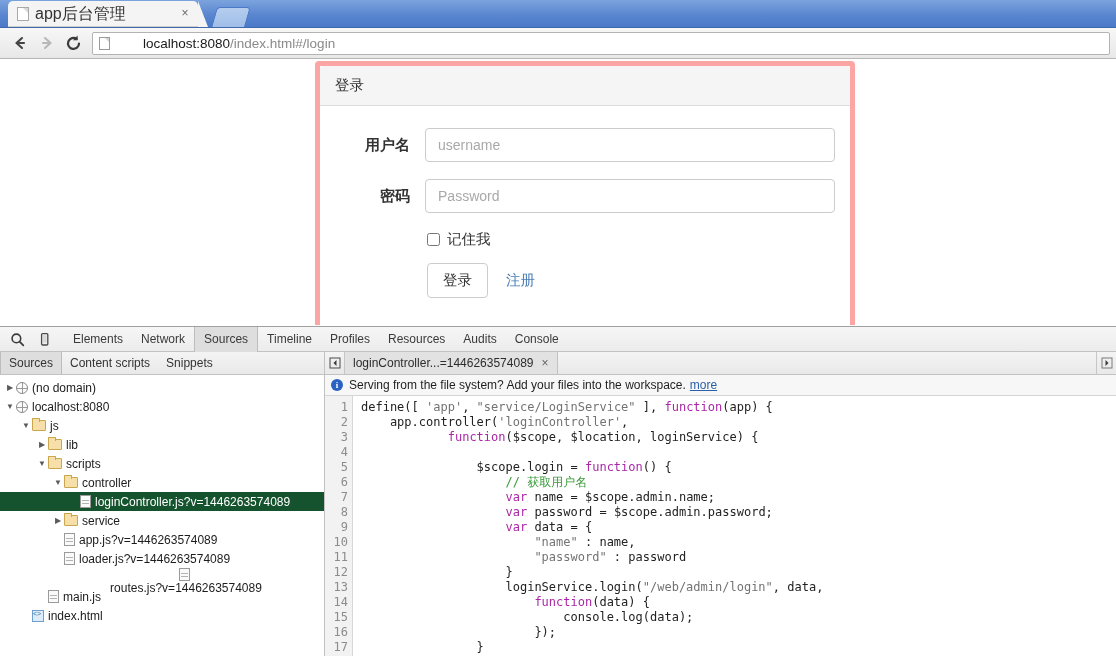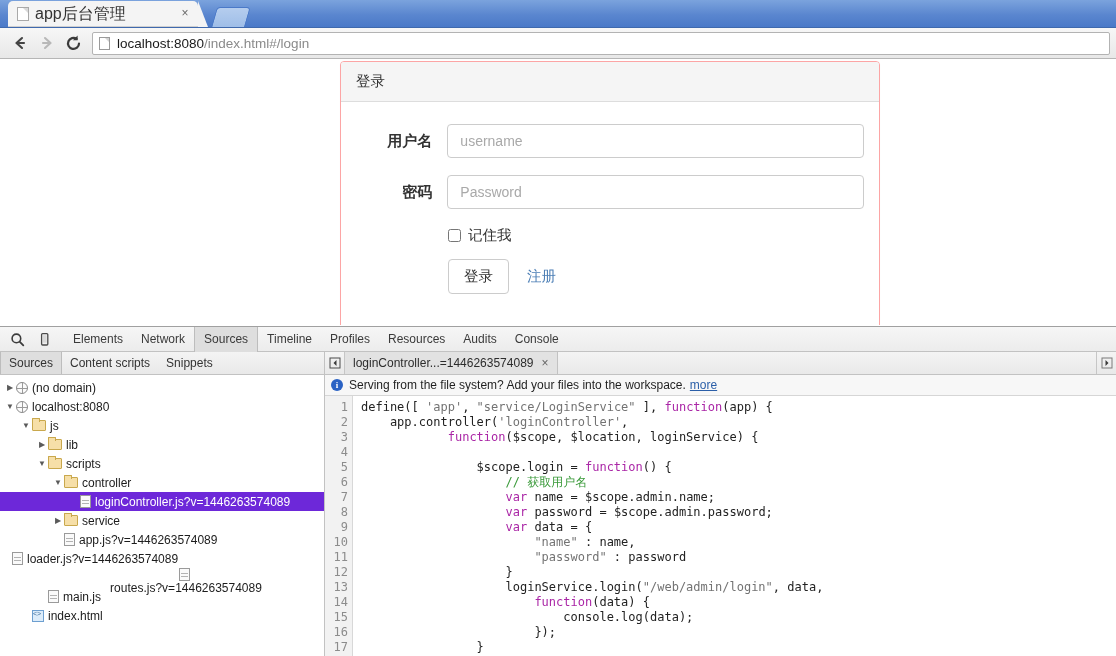--- a/index.html
+++ b/index.html
@@ -107,20 +107,21 @@
     flex: 1 1 auto;
     height: 23px;
     margin-left: 5px;
     background: #fff;
     border: 1px solid #b3b3b3;
     border-radius: 2px;
     display: flex;
     align-items: center;
     padding: 0 6px;
     font-size: 13.5px;
+    gap: 26px;
   }
   #page-icon {
     width: 11px; height: 13px;
     border: 1px solid #9a9a9a;
     background:#fff;
     position: relative;
     margin-right: 7px;
     flex: 0 0 auto;
   }
   #page-icon::before {
@@ -135,24 +136,24 @@
   
   #viewport {
     height: 266px;
     background: #ffffff;
     position: relative;
     overflow: hidden;
   }
 
   #login-panel {
     position: absolute;
-    left: 340px; top: 2px;
+    left: 315px; top: 2px;
     width: 540px;
     background: #fff;
-    border: 1px solid #fca5a5;
+    border: 5px solid #fca5a5;
     border-radius: 4px;
     box-shadow: 0 1px 1px rgba(0,0,0,.05);
   }
   #login-panel-heading {
     background: #f5f5f5;
     border-bottom: 1px solid #dddddd;
     border-top-left-radius: 3px;
     border-top-right-radius: 3px;
     padding: 10px 15px;
     font-size: 14.5px;
@@ -326,21 +327,21 @@
   }
   .tree-row {
     display:flex; align-items:center;
     height: 19px;
     font-size: 12px;
     color: #1c1c1c;
     white-space: nowrap;
     cursor: pointer;
     padding-right: 4px;
   }
-  .tree-row.selected { background:#6d28d9; color:#fff; }
+  .tree-row.selected { background:#14532d; color:#fff; }
   .tw {
     width: 12px; flex:0 0 auto;
     display:flex; align-items:center; justify-content:center;
     font-size: 8px; color:#5a5a5a;
   }
   .tree-row.selected .tw { color:#fff; }
   .tw.spacer { visibility:hidden; }
   .ticon { width:15px; height:13px; flex:0 0 auto; margin-right:4px; position:relative; }
   .ticon.globe {
     border-radius:50%;
@@ -610,21 +611,21 @@
           <div class="tree-row" style="padding-left: 52px;">
             <span class="tw">▶</span>
             <span class="ticon folder"></span>
             <span>service</span>
           </div>
           <div class="tree-row" style="padding-left: 52px;">
             <span class="tw spacer"></span>
             <span class="ticon jsfile"></span>
             <span>app.js?v=1446263574089</span>
           </div>
-          <div class="tree-row" style="">
+          <div class="tree-row" style="padding-left: 52px;">
             <span class="tw spacer"></span>
             <span class="ticon jsfile"></span>
             <span>loader.js?v=1446263574089</span>
           </div>
           <div class="tree-row" style="padding-left: 52px; flex-direction: column;">
             <span class="tw spacer"></span>
             <span class="ticon jsfile"></span>
             <span>routes.js?v=1446263574089</span>
           </div>
           <div class="tree-row" style="padding-left: 36px;">

